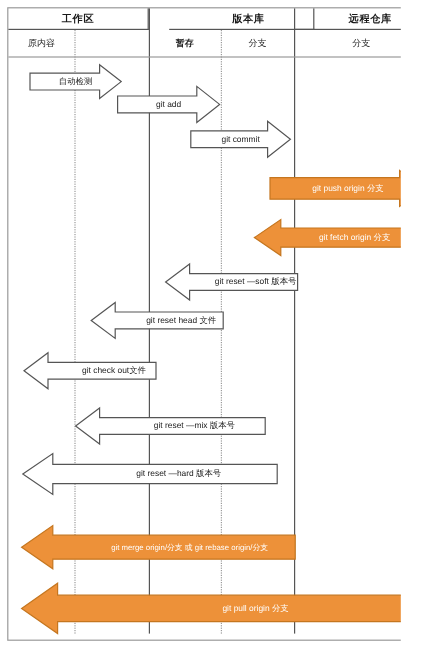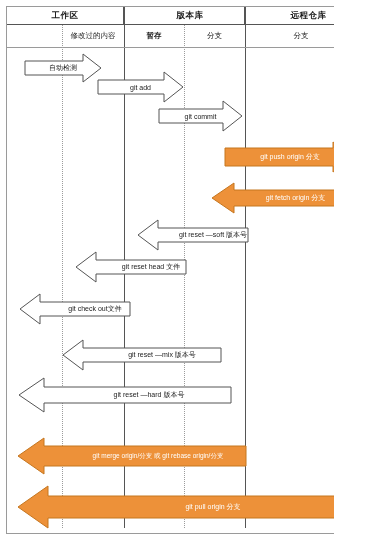--- a/index.html
+++ b/index.html
@@ -113,26 +113,26 @@
 </style>
 </head>
 <body>
 
 <div id="canvas">
 
   <div class="frame"></div>
 
   <div class="hdr-row">
     <div class="hdr-cell" style="left:0px;width:117px;">工作区</div>
-    <div class="hdr-cell" style="left:117px;width:121px;padding-left:12px;">版本库</div>
+    <div class="hdr-cell" style="left:134px;width:121px;padding-left:12px;">版本库</div>
     <div class="hdr-cell last" style="left:238px;width:112px;padding-left:15px;">远程仓库</div>
   </div>
 
   <div class="sub-row">
-    <div class="sub-cell" style="left:55px;width:62px;">修改过的内容</div>
+    <div class="sub-cell" style="left:0px;width:55px;">原内容</div>
     <div class="sub-cell" style="left:117px;width:60px;font-weight:bold;">暂存</div>
     <div class="sub-cell" style="left:177px;width:61px;">分支</div>
     <div class="sub-cell" style="left:238px;width:112px;">分支</div>
   </div>
 
   <div class="vline" style="left:124px;height:521px;"></div>
   <div class="vline" style="left:245px;height:521px;"></div>
   <div class="vdot" style="left:62px;height:503px;"></div>
   <div class="vdot" style="left:184px;height:503px;"></div>
   <div class="hline-bottom" style="top:47px;"></div>

